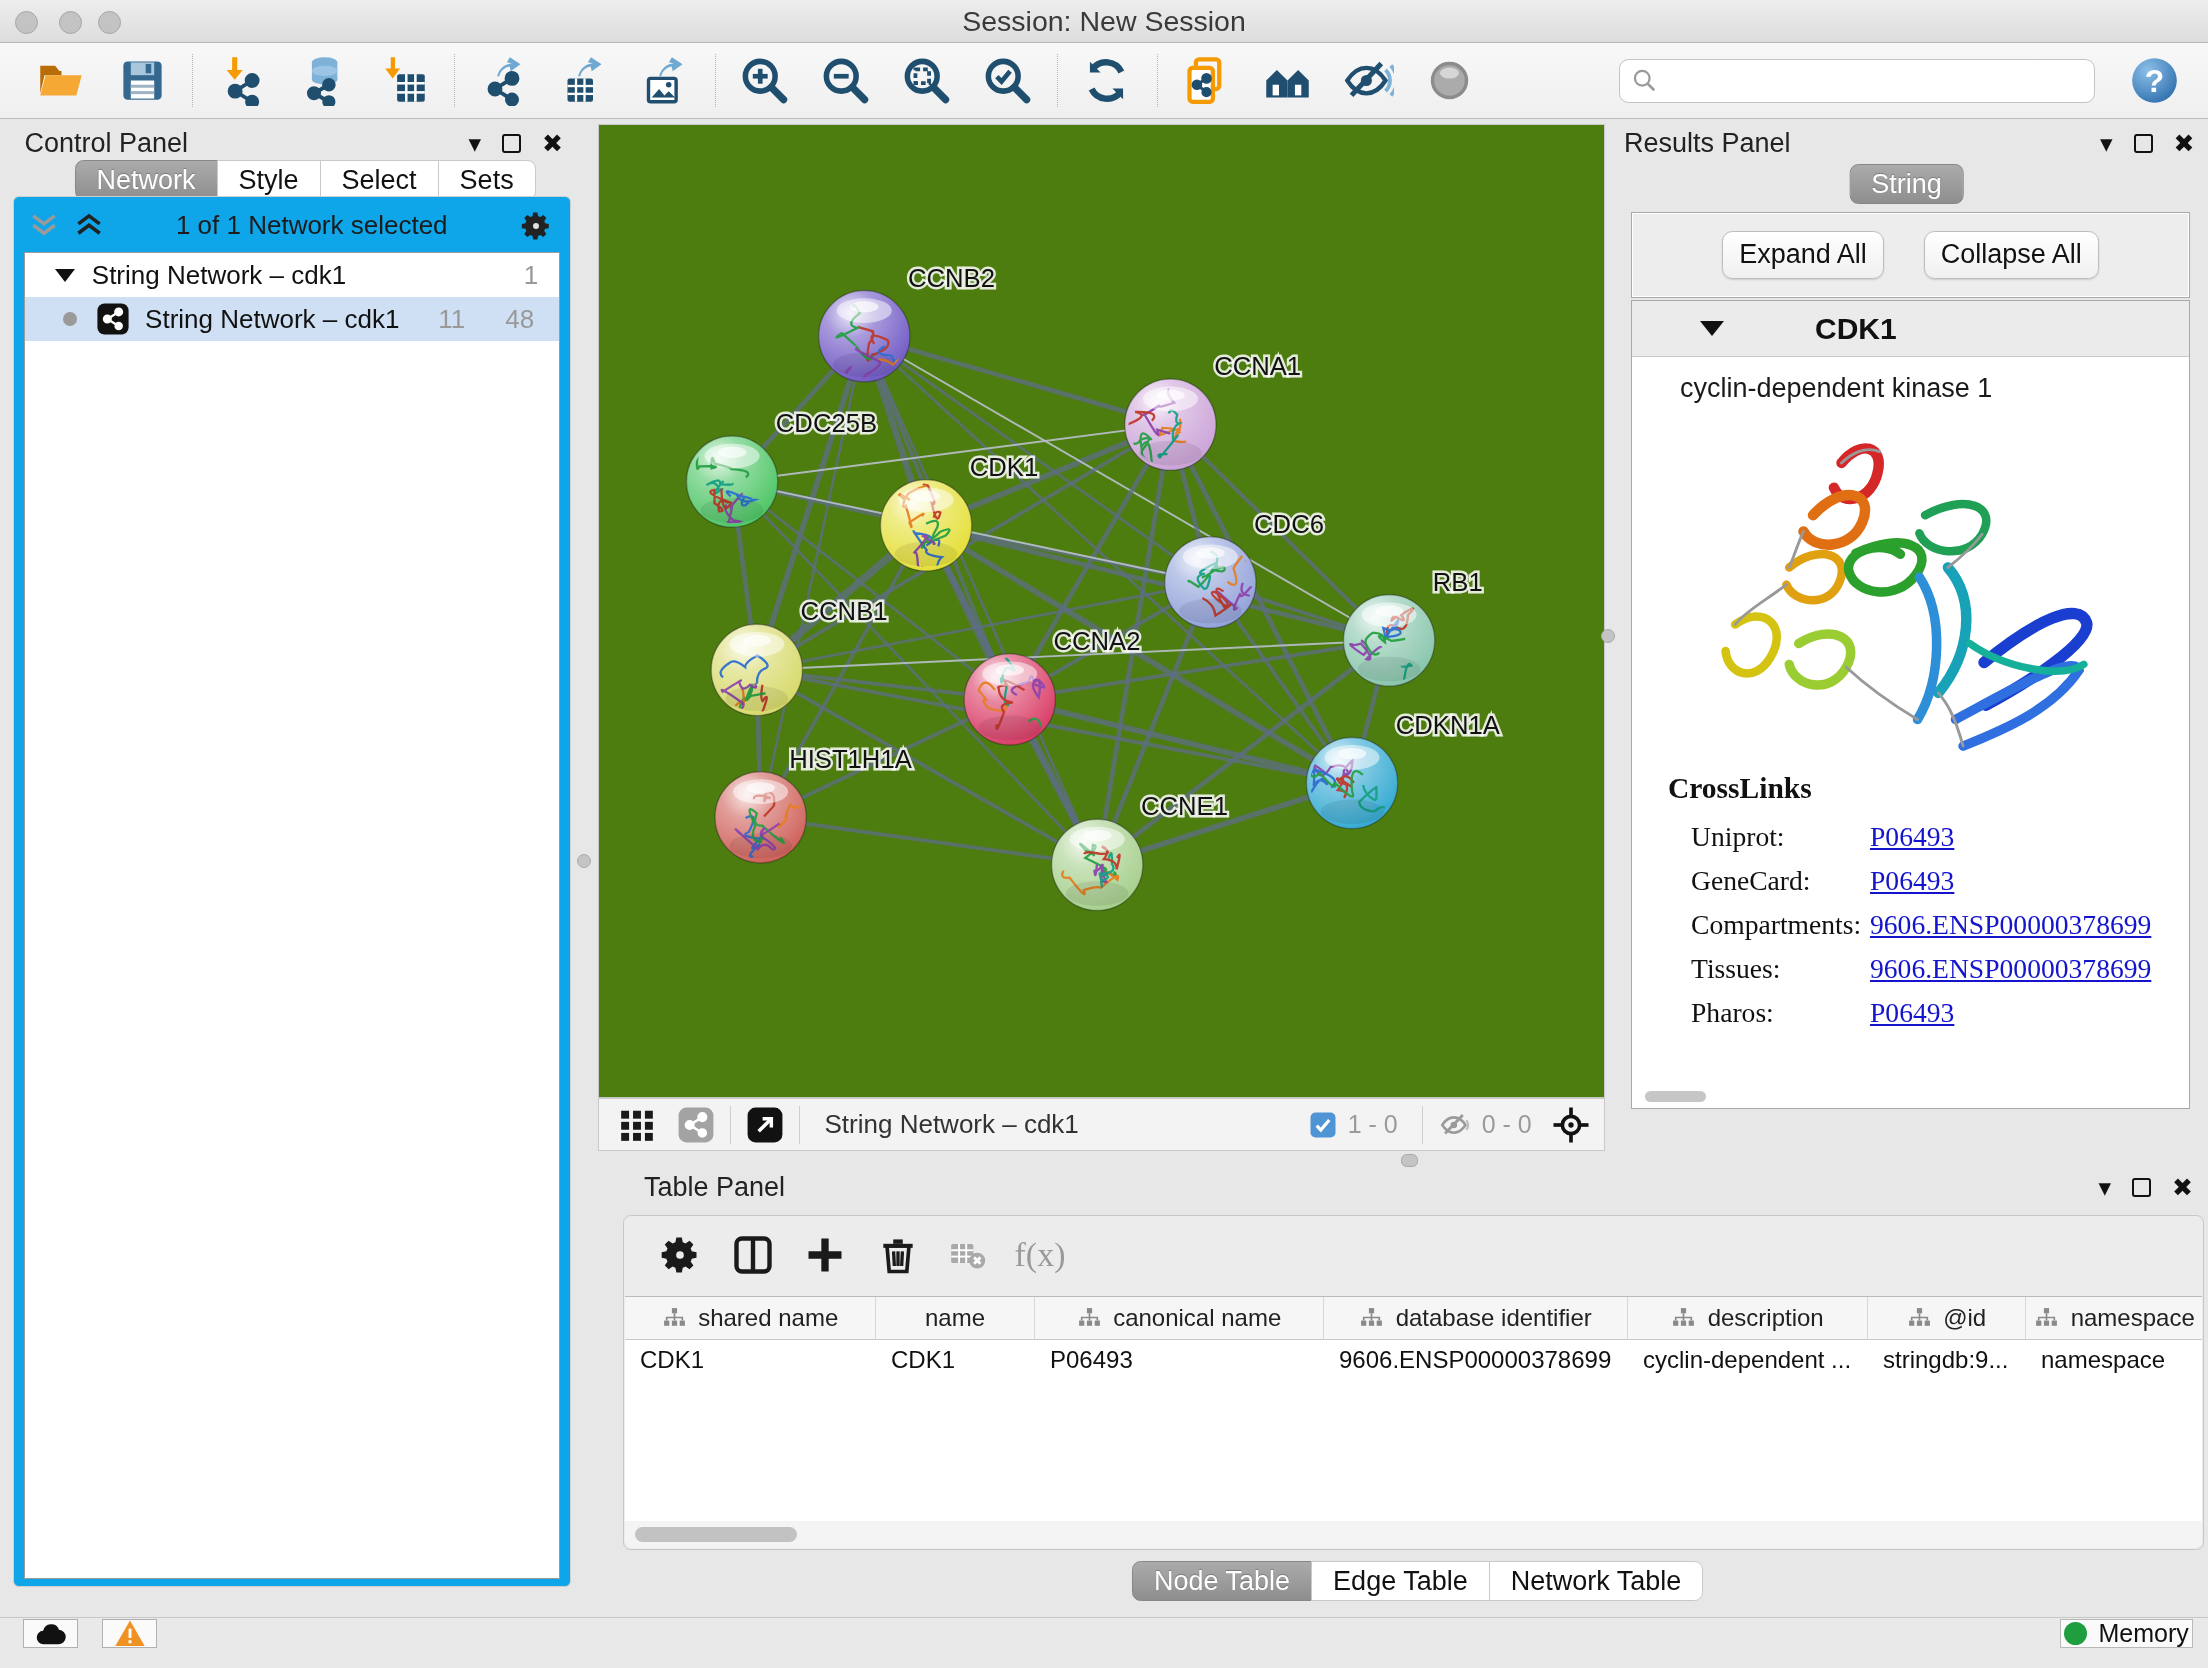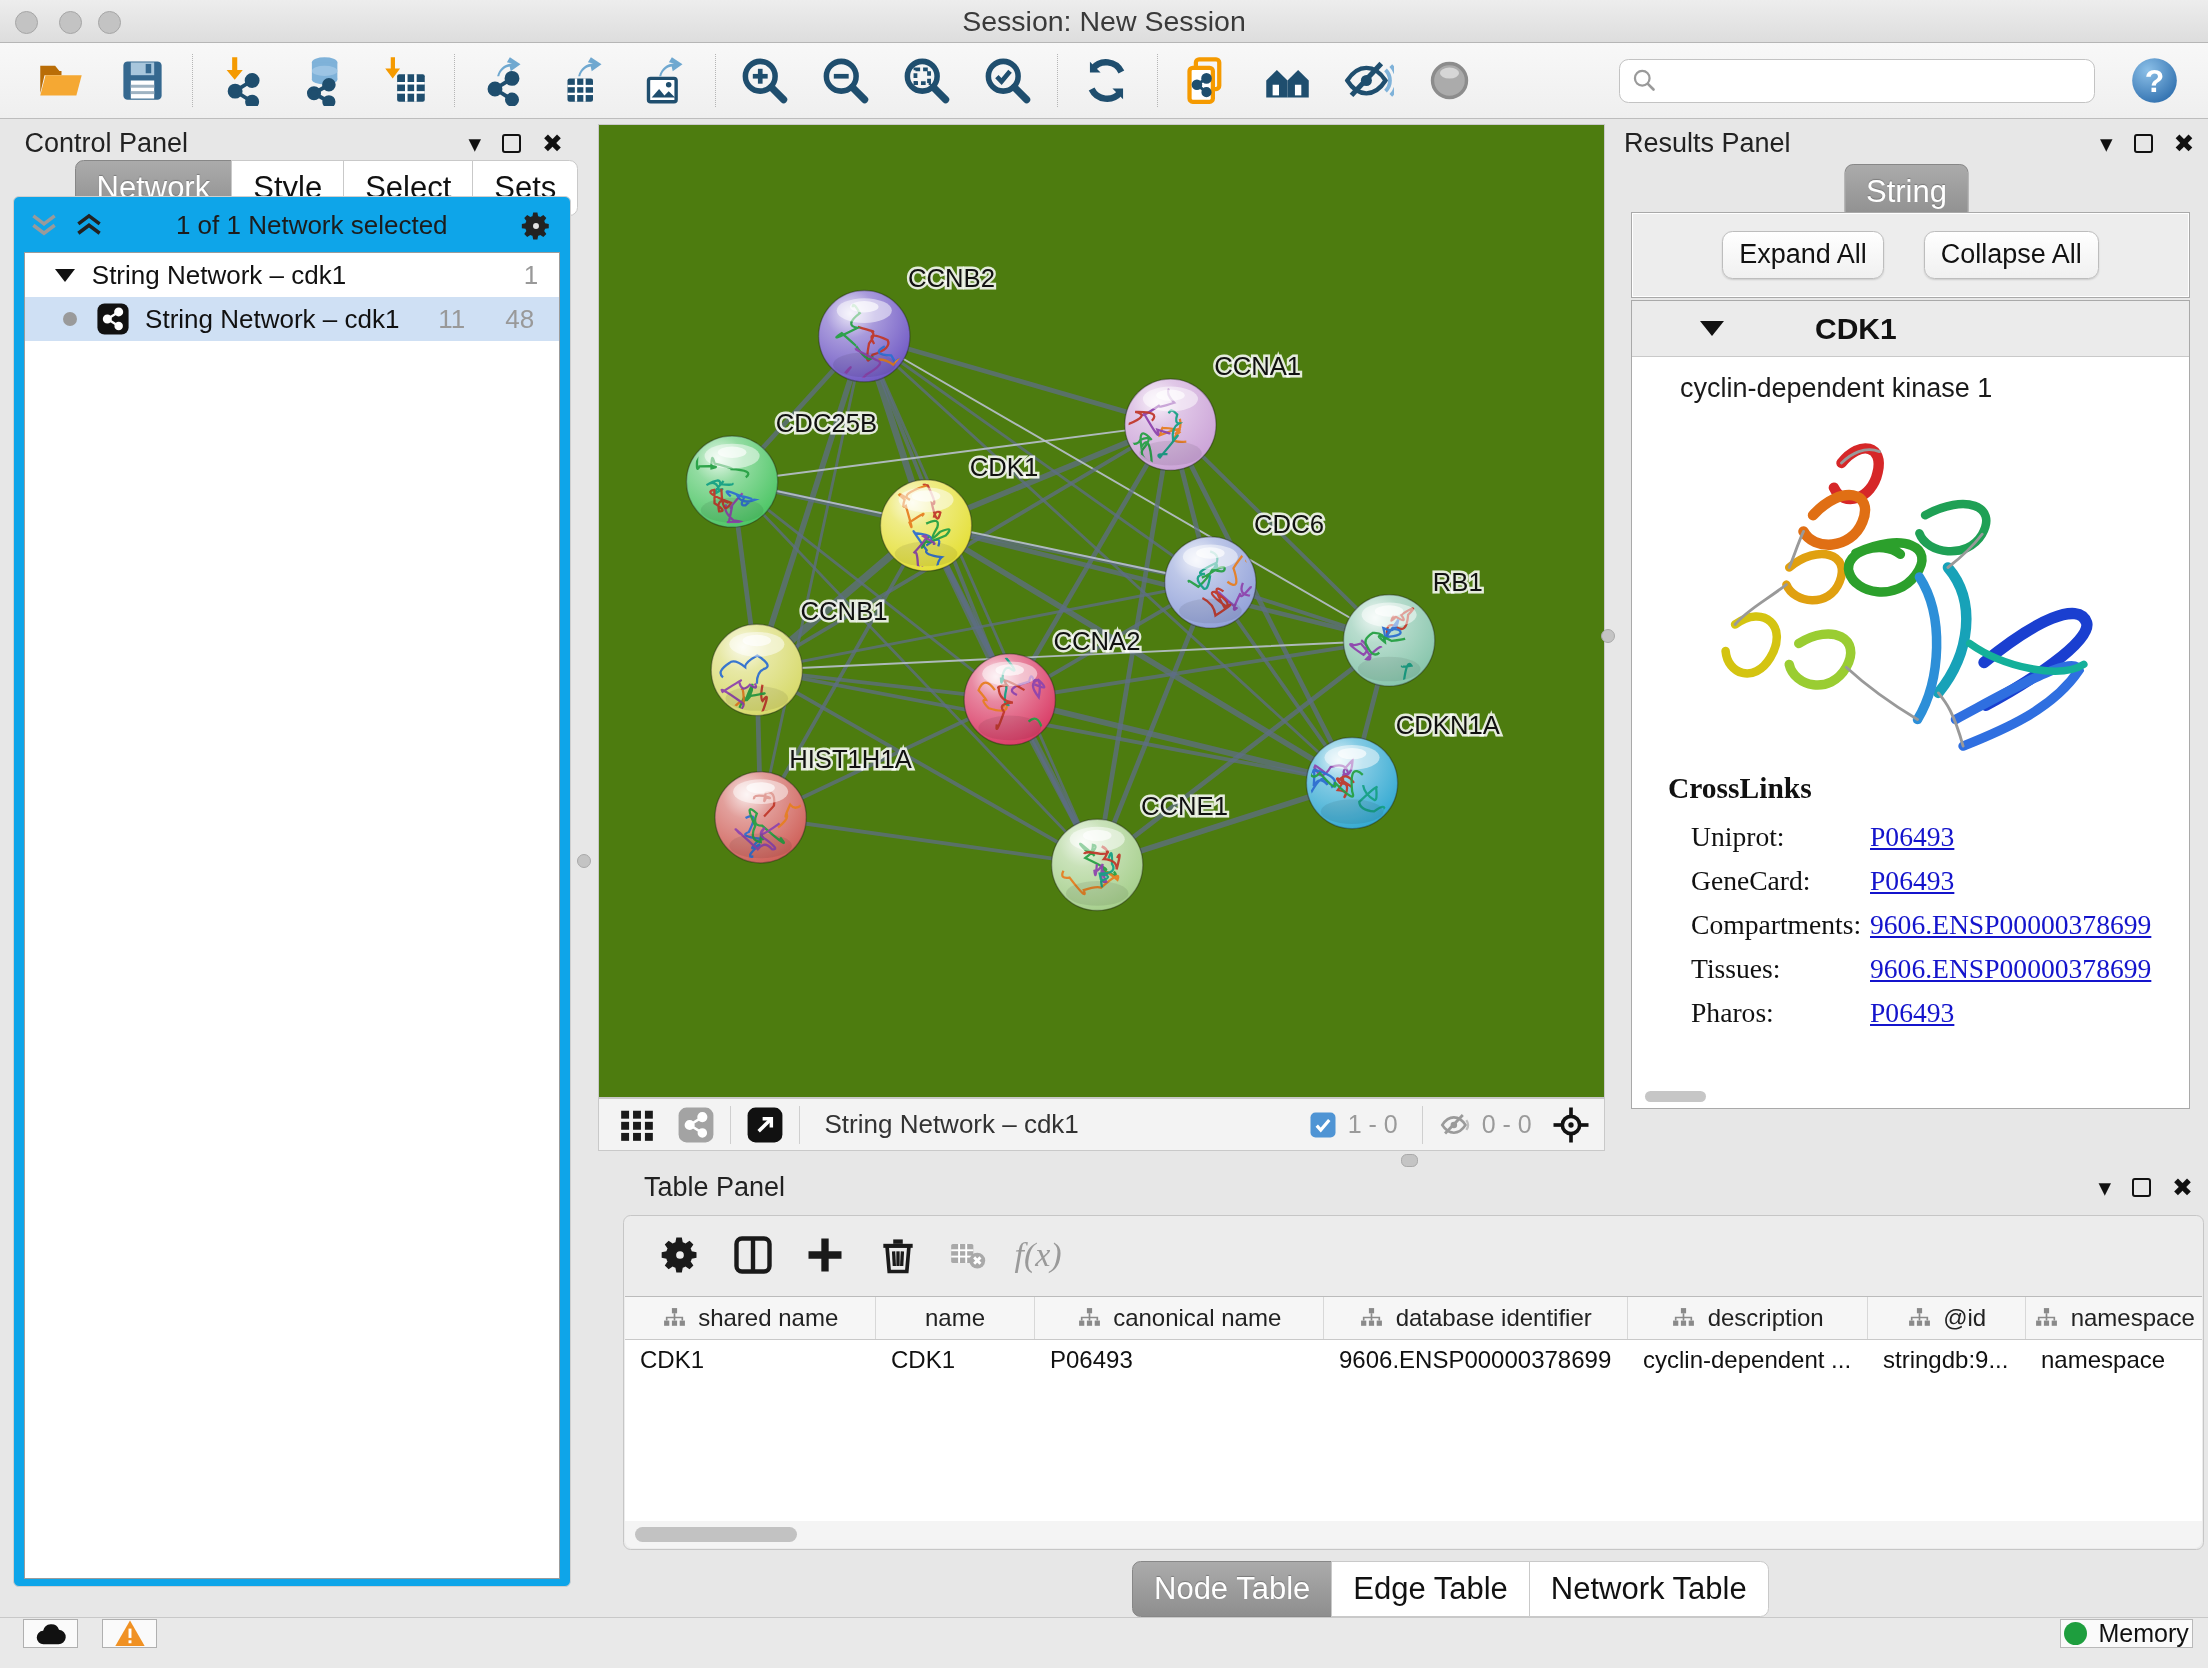--- a/index.html
+++ b/index.html
@@ -28,22 +28,22 @@
     font-family:"Liberation Sans",sans-serif;}
 
   
   .panel-head{position:absolute;left:0;right:0;top:0;height:38px;}
   .panel-title{position:absolute;left:15px;top:0;font-size:27px;color:#222;line-height:38px;}
   .ph-icons{position:absolute;right:9.5px;top:0;height:38px;display:flex;align-items:center;gap:21px;}
   .ph-ic{font-size:25px;color:#111;cursor:pointer;line-height:1;}
   .ph-box{width:19px;height:19px;border:2.9px solid #111;border-radius:2.9px;box-sizing:border-box;cursor:pointer;}
 
   .seg-tabs{display:flex;}
-  .seg-tab{height:38px;line-height:38px;padding:8px 21px;background:#fff;border:1px solid #c9c9c9;
-    font-size:31px;color:#111;margin-left:-1px;cursor:pointer;white-space:nowrap;}
+  .seg-tab{height:38px;line-height:38px;padding:0 21px;background:#fff;border:1px solid #c9c9c9;
+    font-size:27px;color:#111;margin-left:-1px;cursor:pointer;white-space:nowrap;}
   .seg-tab:first-child{border-radius:8.6px 0 0 8.6px;margin-left:0;}
   .seg-tab:last-child{border-radius:0 8.6px 8.6px 0;}
   .seg-tab.sel{background:linear-gradient(#ababab,#8e8e8e);border-color:#878787;color:#fff;
     text-shadow:0 -1px 1px rgba(0,0,0,.25);}
 
   
   .control-panel{position:absolute;left:9.5px;top:124px;width:563px;height:1465px;}
   .cp-tabs{position:absolute;left:65px;top:36px;}
   .cp-graybox{position:absolute;left:3.8px;top:72px;right:1.9px;bottom:1.9px;background:#0ea5e9;
     border:1px solid #cfcfcf;border-radius:6px;}
@@ -100,21 +100,21 @@
   .cl-label{color:#111;}
   .cl-link{color:#1414cc;text-decoration:underline;cursor:pointer;}
   .rp-scroll{position:absolute;left:13.3px;bottom:5.7px;width:61px;height:11.4px;border-radius:5.7px;background:#c6c6c6;}
 
   
   .table-panel{position:absolute;left:598px;top:1168px;width:1610px;height:447px;}
   .tp-box{position:absolute;left:25px;top:47px;width:1579px;height:333px;background:#ececec;
     border:1px solid #c6c6c6;border-radius:7.6px;}
   .tp-toolbar{position:absolute;left:0;top:0;right:0;height:78px;display:flex;align-items:center;padding-left:34px;}
   .tp-ic{width:44px;height:44px;margin-right:28.5px;cursor:pointer;}
-  .tp-fx{font-family:"Liberation Serif",serif;font-style:italic;font-size:34px;color:#9a9a9a;cursor:default;}
+  .tp-fx{font-family:"Liberation Serif",serif;font-size:34px;color:#9a9a9a;cursor:default;}
   .tp-table{position:absolute;left:1px;right:1px;top:80px;height:224px;background:#fff;
     border-top:1px solid #bbb;border-bottom:1px solid #ccc;overflow:hidden;}
   .tp-header{display:grid;height:42px;background:#f6f6f6;border-bottom:1px solid #c9c9c9;}
   .th-cell{display:flex;align-items:center;justify-content:center;gap:11.4px;font-size:24px;color:#222;
     border-right:1px solid #d8d8d8;overflow:hidden;white-space:nowrap;cursor:pointer;}
   .th-treeicon{width:25px;height:23px;flex:0 0 auto;}
   .tp-row{display:grid;height:40px;}
   .td-cell{display:flex;align-items:center;padding-left:15px;font-size:24px;color:#111;
     overflow:hidden;white-space:nowrap;}
   .tp-hscroll{position:absolute;left:1px;right:1px;bottom:1px;height:27px;background:#f4f4f4;border-radius:0 0 7.6px 7.6px;}

